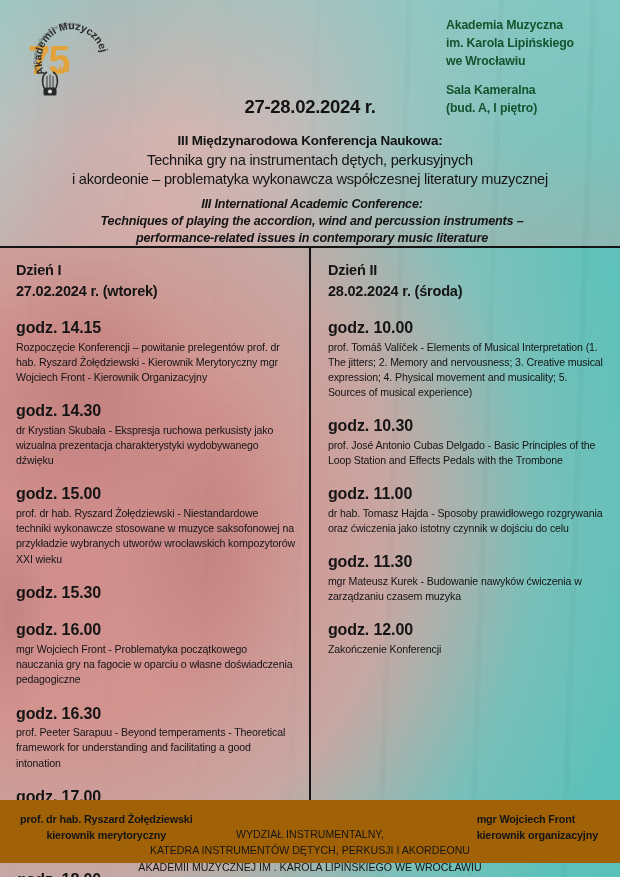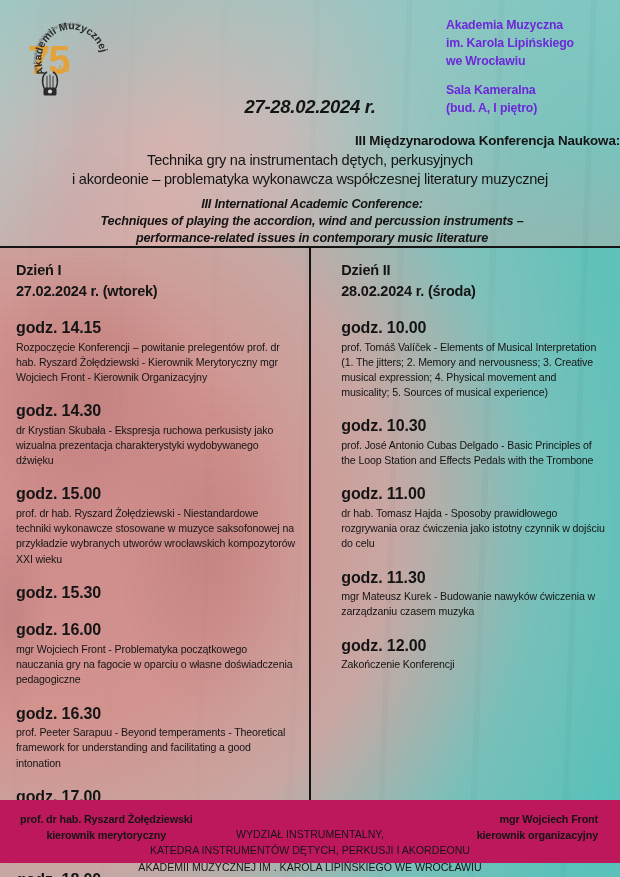--- a/index.html
+++ b/index.html
@@ -98,39 +98,38 @@
   .venue-block {
     position: absolute;
     right: 14px;
     top: 17px;
     width: 160px;
     text-align: left;
     font-weight: 700;
     font-size: 12.3px;
     line-height: 1.45;
     letter-spacing: -0.15px;
-    color: #6d28d9;
+    color: #14532d;
   }
   .venue-block .gap { display: block; height: 12px; }
 
   .conf-date {
     position: absolute;
     left: 0; right: 0;
     top: 96px;
     text-align: center;
     font-size: 18.5px;
     font-weight: 700;
     letter-spacing: -0.3px;
-    font-style: italic;
   }
   .conf-subtitle {
     position: absolute;
     left: 0; right: 0;
     top: 133px;
-    text-align: right;
+    text-align: center;
     font-size: 13.4px;
     font-weight: 700;
     letter-spacing: -0.15px;
   }
   .conf-title {
     position: absolute;
     left: 0; right: 0;
     top: 151px;
     text-align: center;
     font-size: 14.6px;
@@ -174,21 +173,21 @@
     position: absolute;
     left: 0; right: 0;
     top: 248px;
     height: 552px;
     display: flex;
   }
   .day-col {
     width: 338px;
     padding: 12px 14px 0 16px;
   }
-  .day-col.right { padding-left: 32px; padding-right: 14px; }
+  .day-col.right { padding-left: 18px; padding-right: 14px; }
 
   .day-heading {
     font-size: 14.5px;
     font-weight: 700;
     line-height: 1.42;
     letter-spacing: -0.2px;
     margin-bottom: 16px;
   }
   .day-heading .l2 { display: block; }
 
@@ -207,34 +206,34 @@
     letter-spacing: -0.12px;
     max-width: 286px;
   }
 
   
   .footer {
     position: absolute;
     left: 0; right: 0;
     top: 800px;
     height: 63px;
-    background: #be185d;
+    background: #a16207;
     z-index: 7;
   }
   .footer-person {
     position: absolute;
     top: 12px;
     font-size: 10.8px;
     font-weight: 700;
     line-height: 1.45;
     letter-spacing: -0.15px;
   }
   .footer-person.left { left: 20px; text-align: center; }
   .footer-person.left .l2 { display: block; }
-  .footer-person.right { right: 22px; text-align: right; margin-left: 30px; }
+  .footer-person.right { right: 22px; text-align: left; margin-left: 30px; }
   .footer-person.right .l2 { display: block; }
 
   .footer-org {
     position: absolute;
     left: 0; right: 0;
     top: 26px;
     text-align: center;
     font-size: 10.6px;
     font-weight: 400;
     line-height: 1.55;

